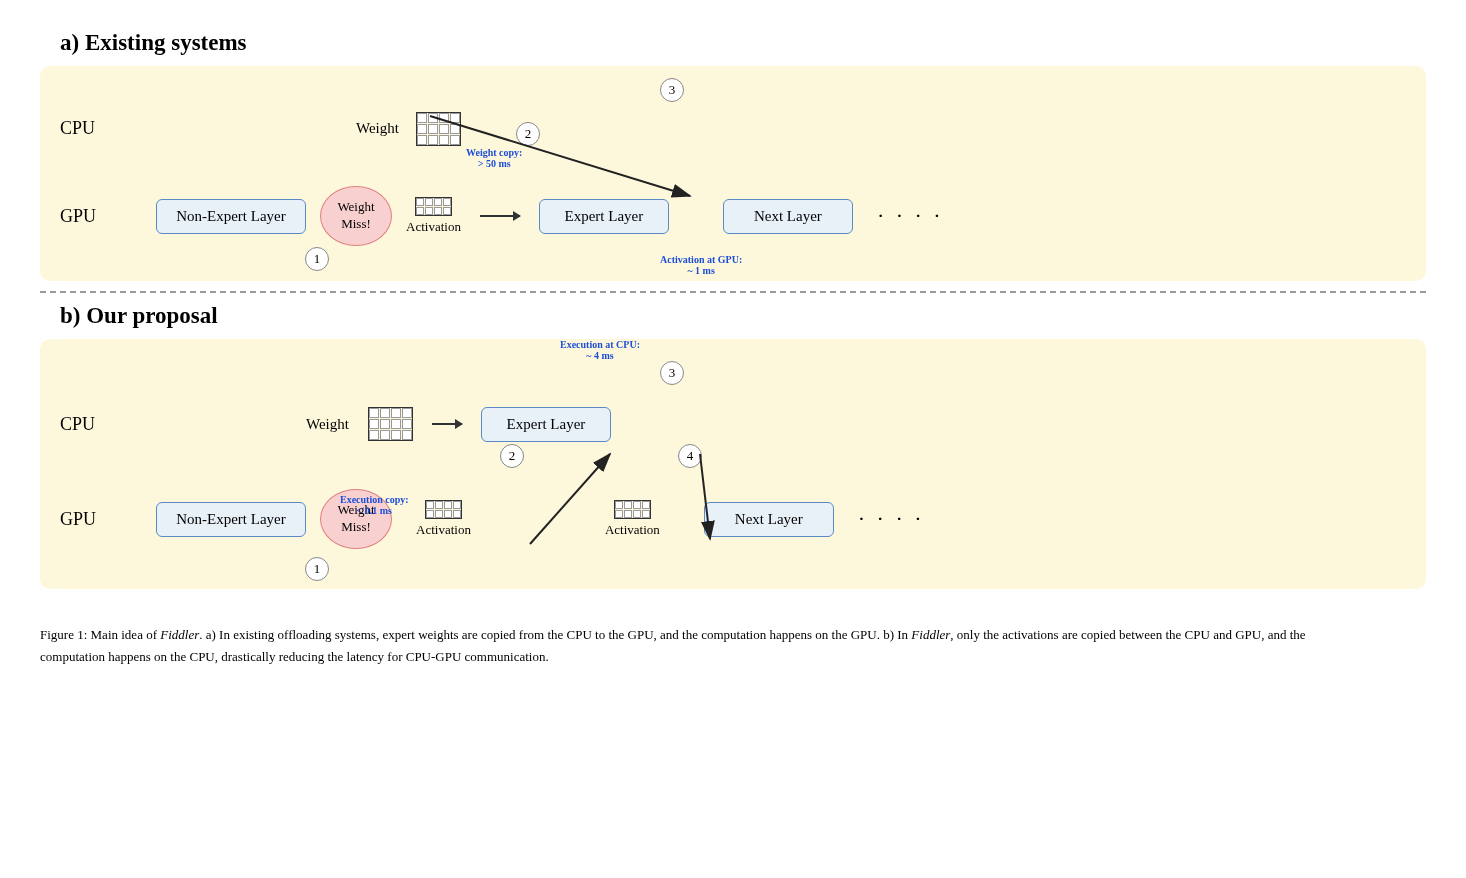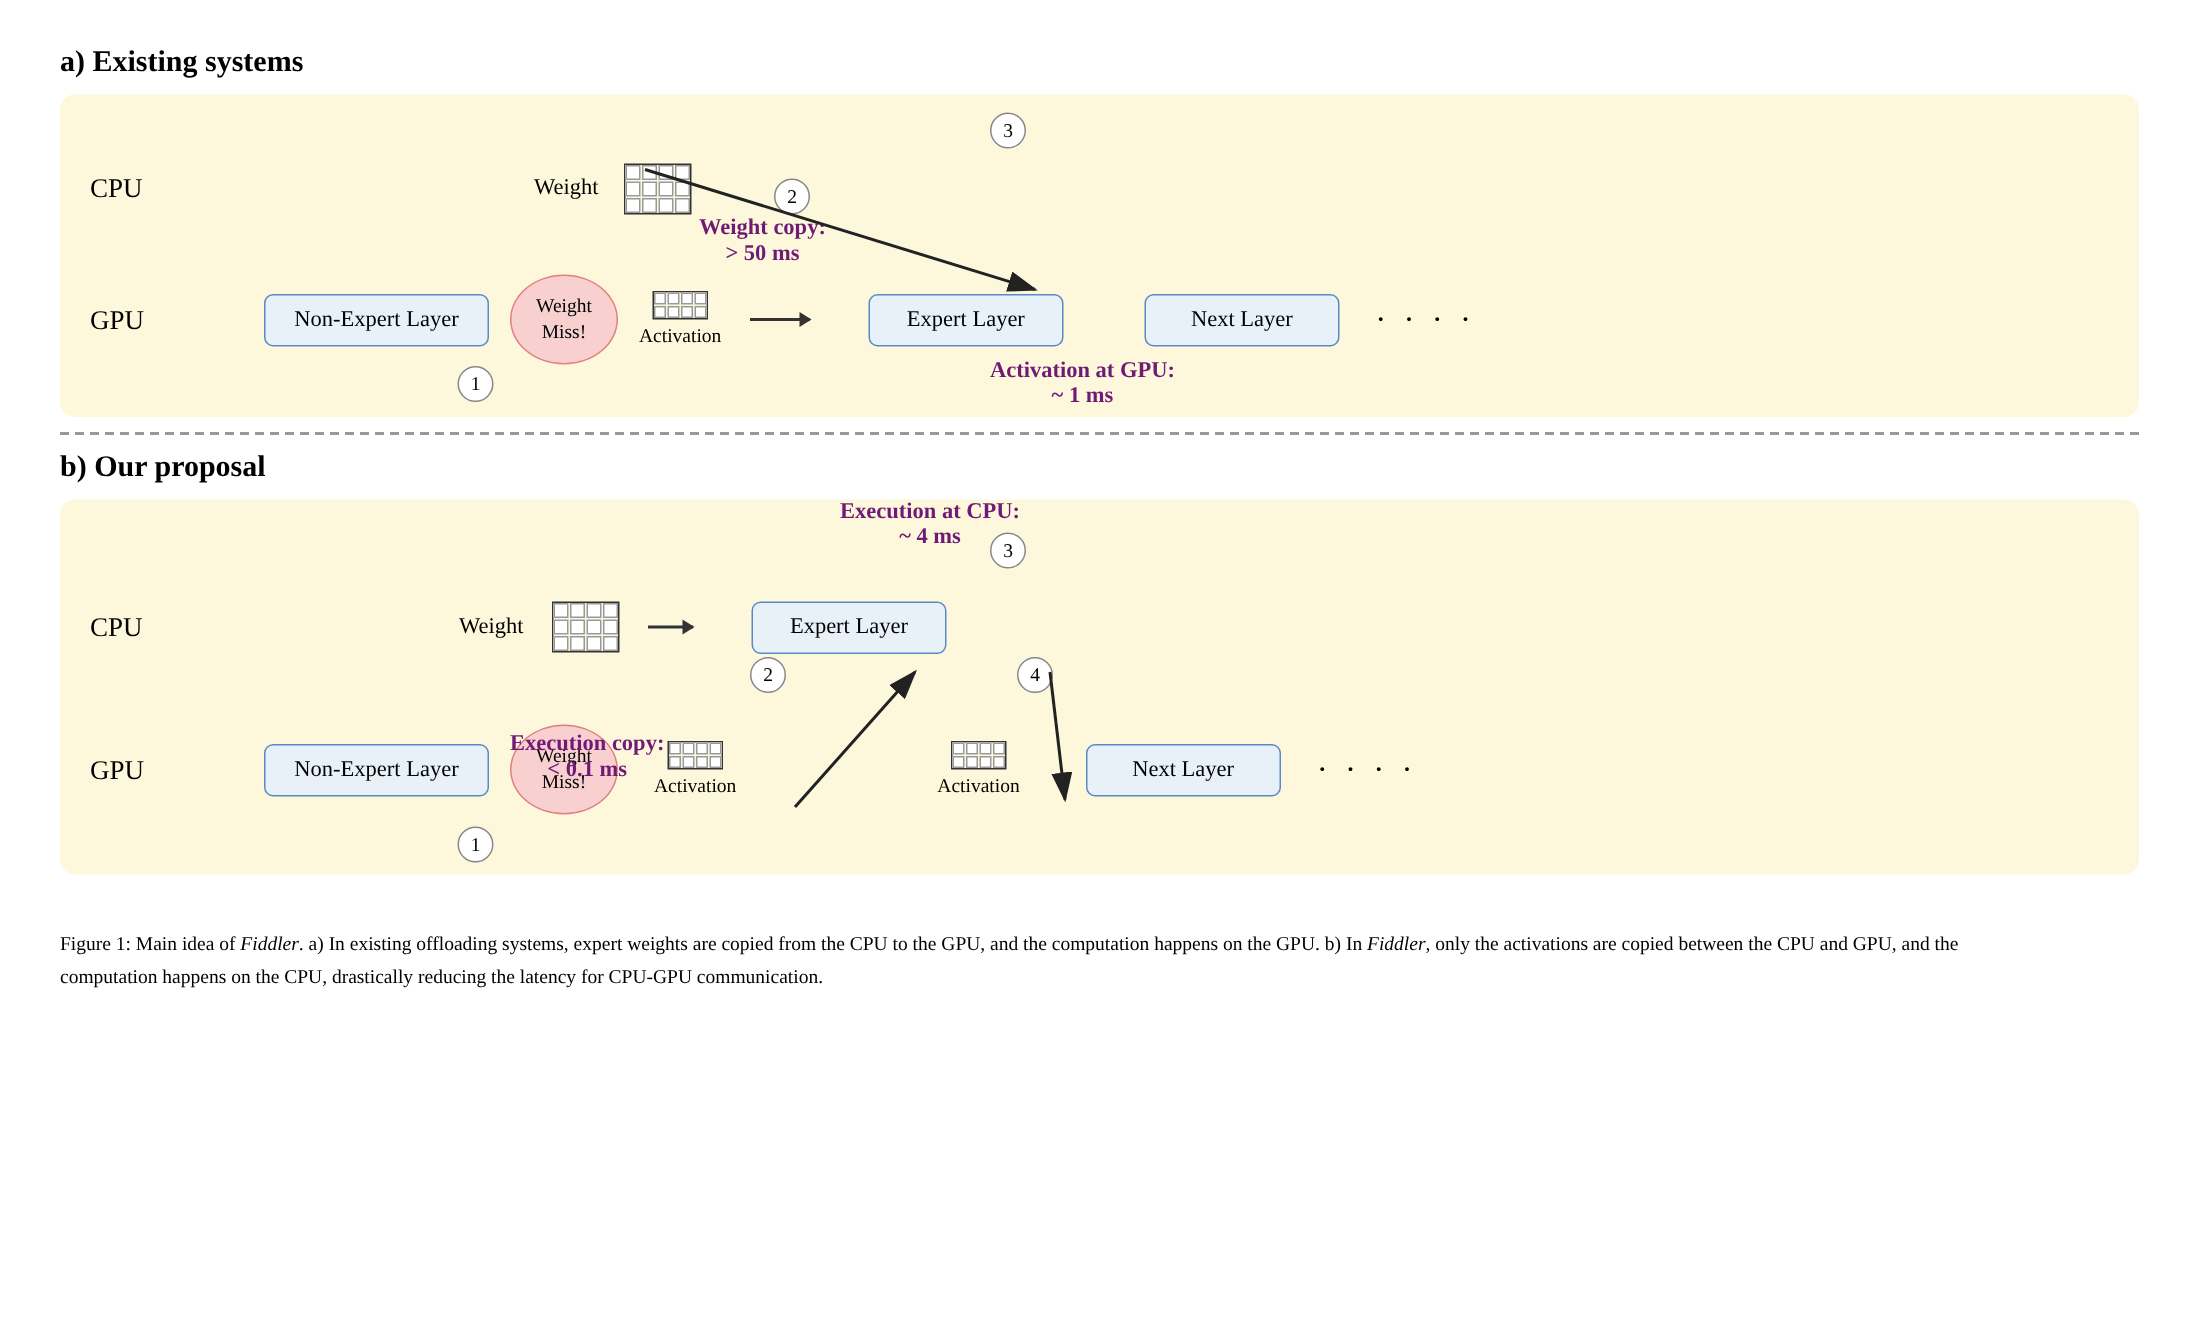--- a/index.html
+++ b/index.html
@@ -6,40 +6,40 @@
     body {
       background: #fff;
       font-family: 'Georgia', serif;
       width: 1466px;
       min-height: 878px;
       padding: 30px 40px;
     }
 
     .section-title {
       font-weight: bold;
-      font-size: 20px;
+      font-size: 23px;
       margin-bottom: 10px;
+      margin-left: 20px;
     }
 
     .dashed-divider {
       border: none;
       border-top: 2px dashed #999;
       margin: 10px 0;
     }
 
     
     .box {
       border: 1.5px solid #5a8ac6;
       border-radius: 6px;
       background: #e8f0f8;
       padding: 8px 16px;
       font-size: 15px;
       text-align: center;
       white-space: nowrap;
-      margin-left: 20px;
     }
 
     .oval {
       border: 1.5px solid #e08080;
       border-radius: 50%;
       background: #f8d0d0;
       padding: 10px 14px;
       font-size: 13px;
       text-align: center;
       line-height: 1.3;
@@ -104,23 +104,23 @@
       content: '';
       position: absolute;
       right: -1px;
       top: -4px;
       border-left: 8px solid #333;
       border-top: 5px solid transparent;
       border-bottom: 5px solid transparent;
     }
 
     .red-bold {
-      color: #701a75;
+      color: #1d4ed8;
       font-weight: bold;
-      font-size: 15px;
+      font-size: 10px;
       text-align: center;
     }
 
     .label-left {
       width: 80px;
       font-size: 18px;
       flex-shrink: 0;
     }
 
     .figure-caption {

